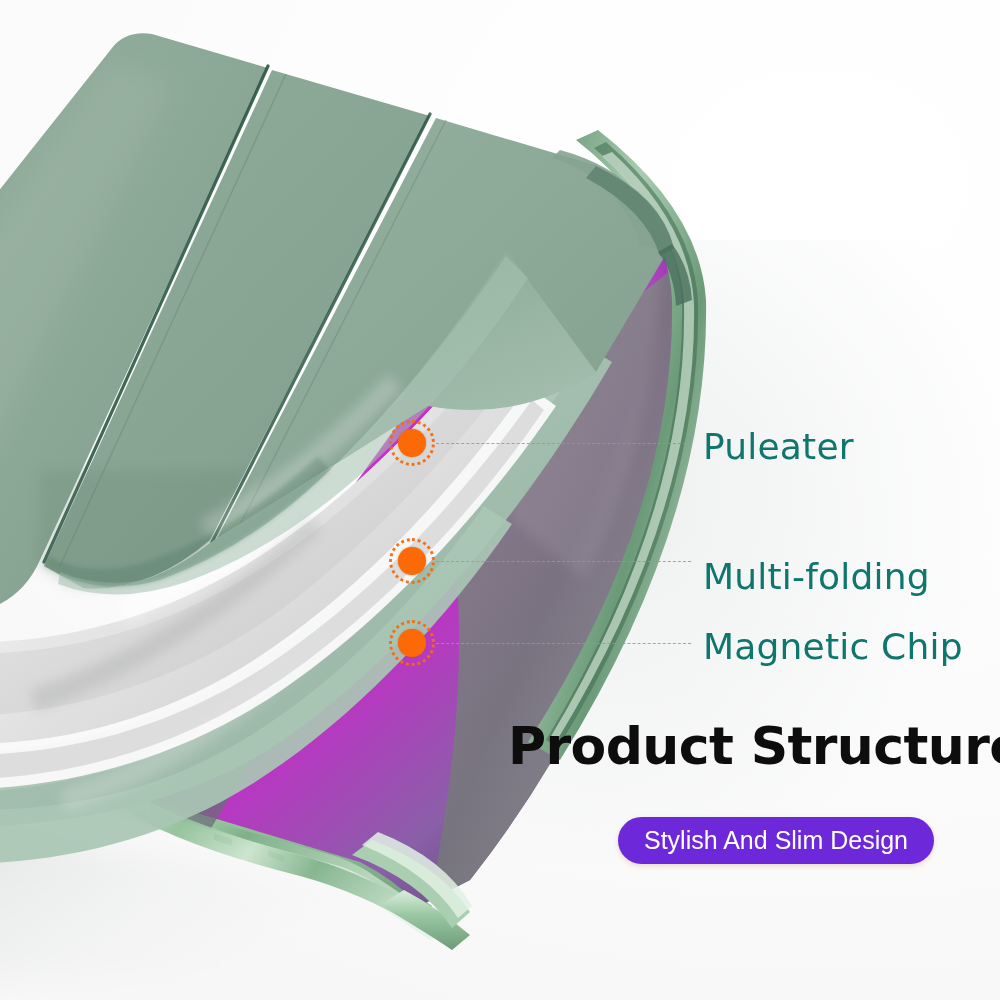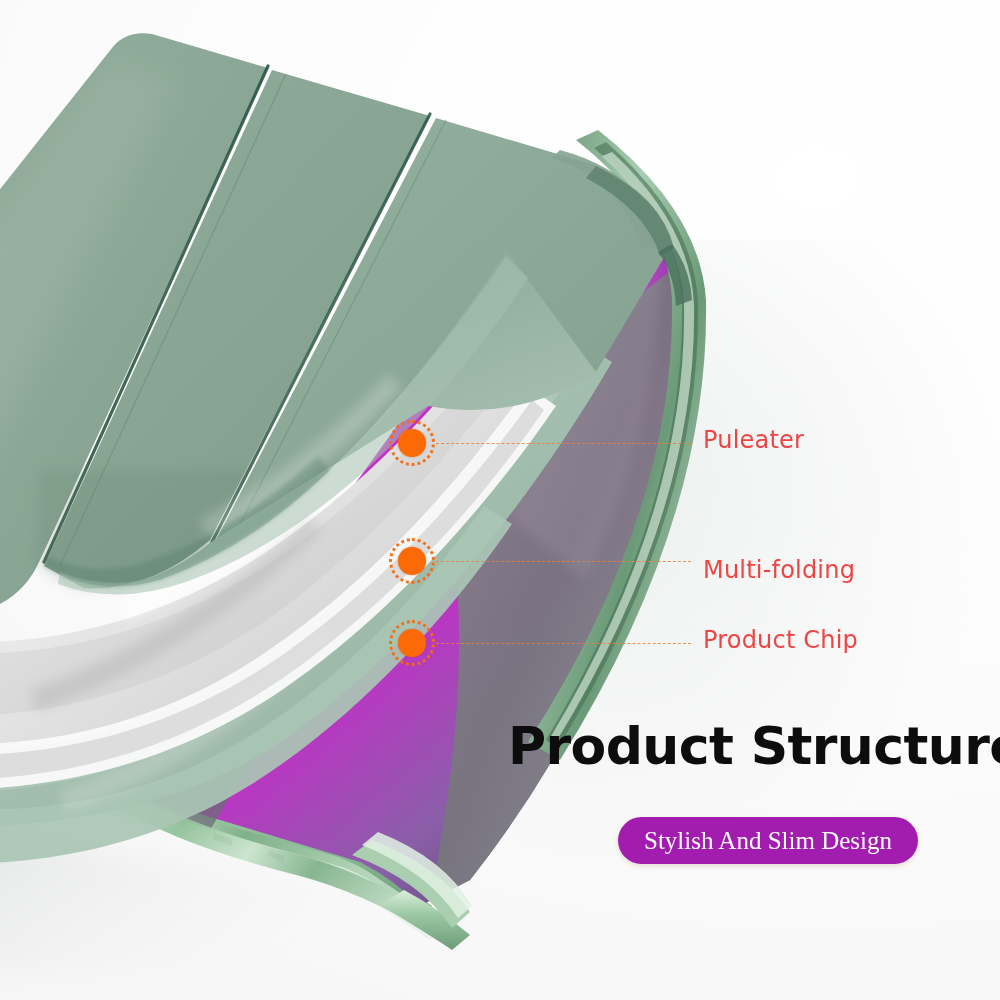--- a/index.html
+++ b/index.html
@@ -42,43 +42,43 @@
     background:#FB6A07;
     box-shadow:0 0 2px rgba(210,80,0,.55);
   }
   .leader {
     position:absolute; height:0;
     border-top:1.6px dashed #E8803C;
     opacity:.85;
   }
   .label {
     position:absolute;
-    font-size:24px;
-    color:#ef4444;
+    font-size:36px;
+    color:#0f766e;
     letter-spacing:.2px;
     white-space:nowrap;
     font-family:"DejaVu Sans", sans-serif;
   }
 
   
   .headline {
     position:absolute; left:508px; top:716px;
     font-size:52px; font-weight:bold; color:#0d0d0d;
     letter-spacing:-.6px; white-space:nowrap;
     font-family:"DejaVu Sans", sans-serif;
   }
   .badge {
     position:absolute; left:618px; top:817px;
     height:47px; padding:0 26px;
     display:flex; align-items:center; justify-content:center;
-    background:#a21caf;
+    background:#6d28d9;
     border-radius:24px;
     color:#ffffff; font-size:25px; white-space:nowrap;
     box-shadow:0 2px 5px rgba(150,70,10,.18);
-    font-family:Liberation Serif, serif;
+    font-family:Liberation Sans, sans-serif;
   }
 </style>
 </head>
 <body>
 
 <div id="stage">
 
   <div class="bg"></div>
   <div class="bg-soft"></div>
 
@@ -343,21 +343,21 @@
       <div class="leader" style="left:436px; top:561px; width:255px;"></div>
       <div class="label" style="left:703px; top:544px;margin-top:12px;">Multi-folding</div>
     </div>
 
     <div class="callout">
       <div class="marker" style="left:389px; top:620px;">
         <div class="ring"></div>
         <div class="dot"></div>
       </div>
       <div class="leader" style="left:436px; top:643px; width:255px;"></div>
-      <div class="label" style="left:703px; top:626px;">Product Chip</div>
+      <div class="label" style="left:703px; top:626px;">Magnetic Chip</div>
     </div>
   </div>
 
   <div class="headline">Product Structure</div>
 
   <div class="badge">Stylish And Slim Design</div>
 
 </div>
 
 </body></html>

